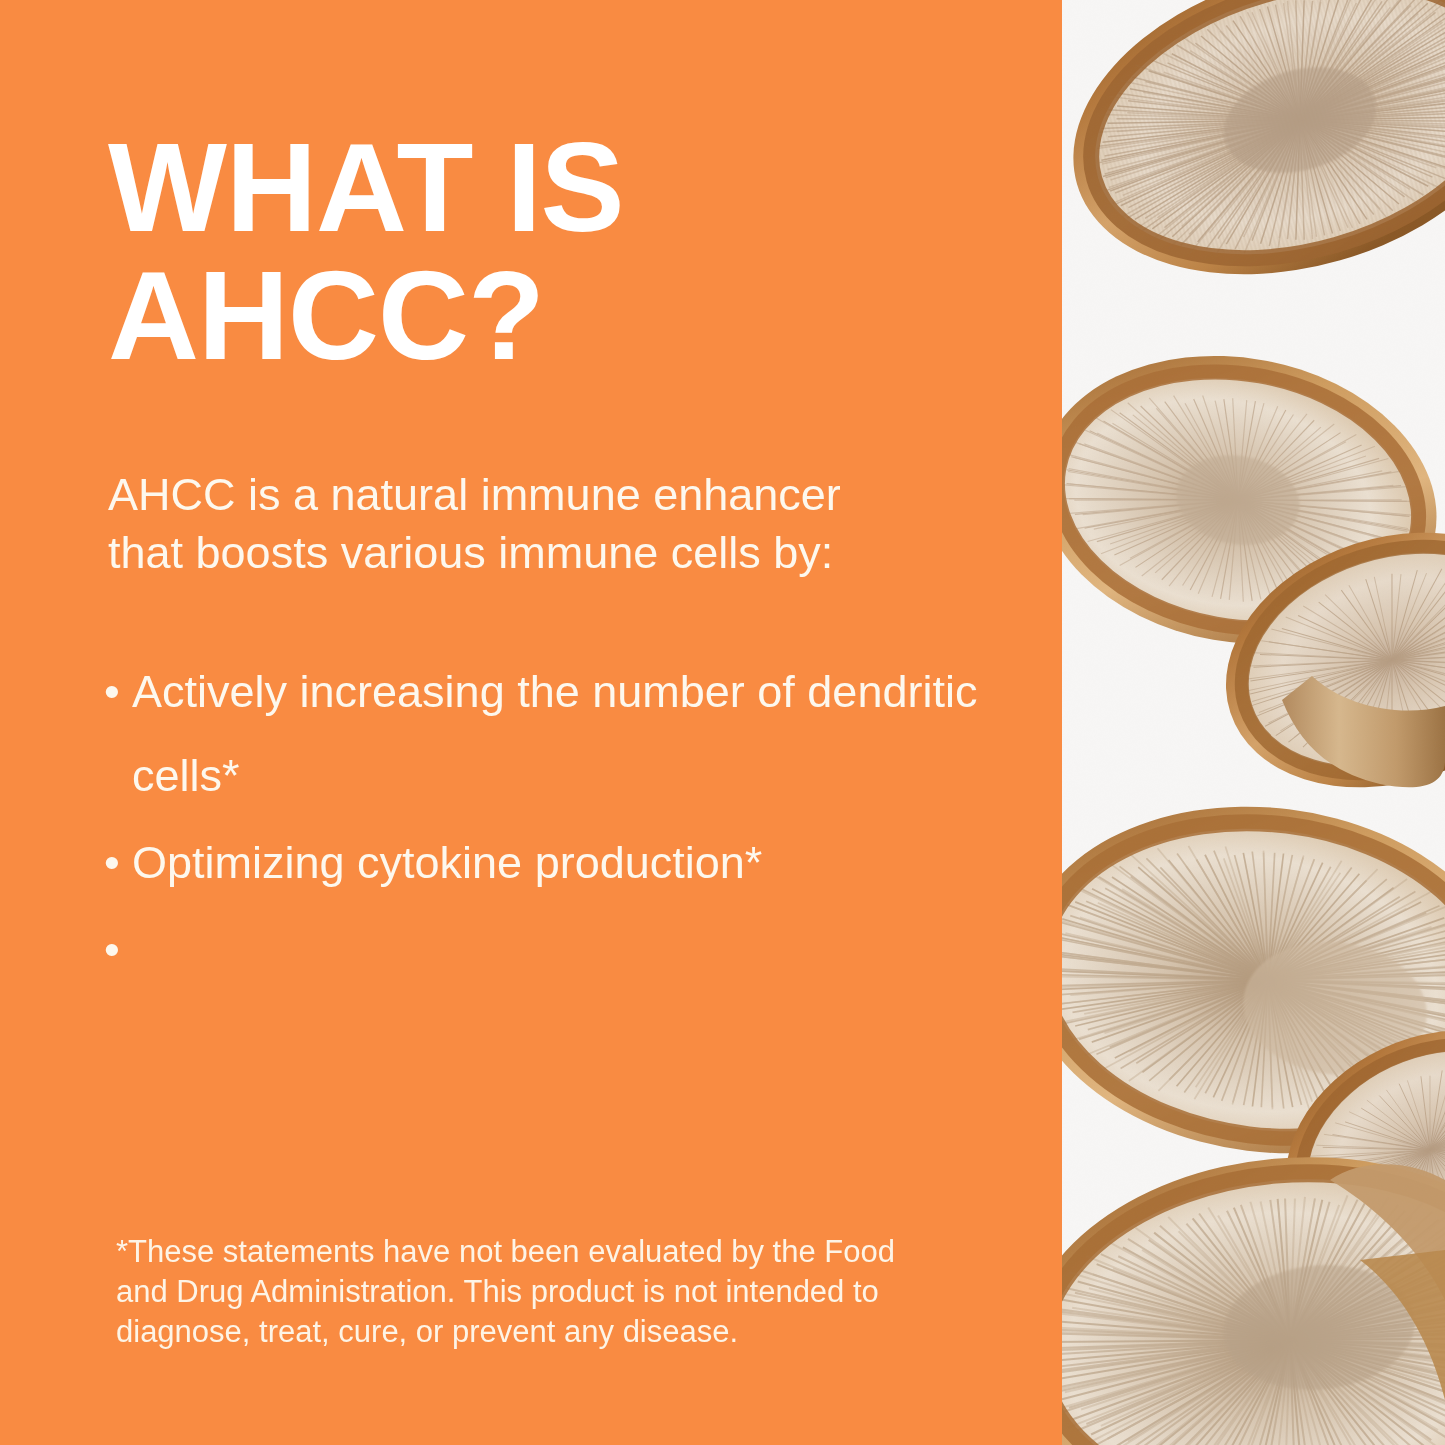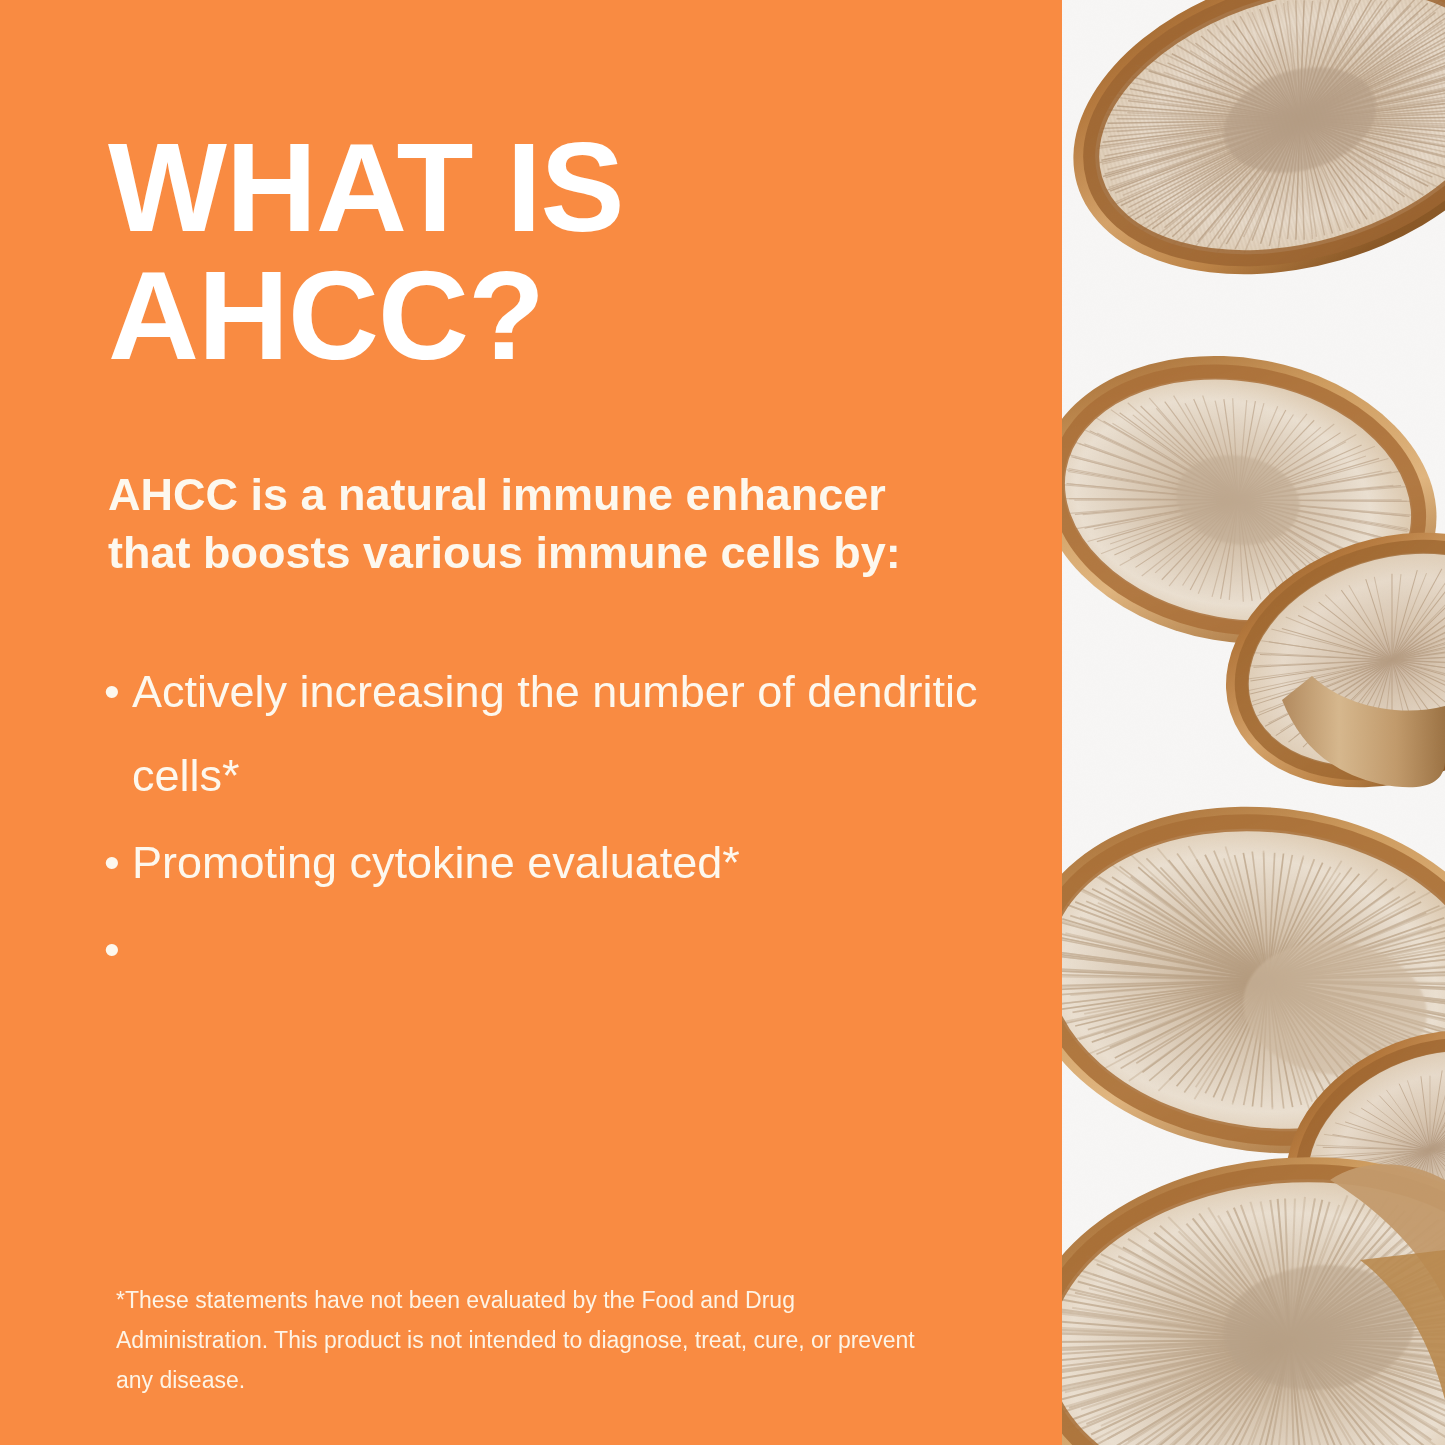--- a/index.html
+++ b/index.html
@@ -61,21 +61,21 @@
   }
 
   #intro {
     position: absolute;
     left: 108px;
     top: 466px;
     width: 860px;
     color: #FDF8EE;
     font-size: 45px;
     line-height: 58px;
-    font-weight: bold;
+    font-weight: normal;
     white-space: pre-line;
   }
 
   #bullet-list {
     position: absolute;
     left: 100px;
     top: 650px;
     width: 880px;
     list-style: none;
     margin: 0;
@@ -96,24 +96,23 @@
     font-size: 45px;
     line-height: 84px;
   }
 
   #disclaimer {
     position: absolute;
     left: 116px;
     top: 1232px;
     width: 830px;
     color: #FDF4E6;
-    font-size: 23px;
+    font-size: 31px;
     line-height: 40px;
     white-space: pre-line;
-    margin-top: 48px;
   }
 </style>
 </head>
 <body>
 
 <div id="canvas">
 
   <div id="photo-column">
     <svg width="445" height="1445" viewBox="0 0 445 1445" xmlns="http://www.w3.org/2000/svg">
       <defs>
@@ -323,21 +322,21 @@
     <div id="intro">AHCC is a natural immune enhancer
 that boosts various immune cells by:</div>
 
     <ul id="bullet-list">
       <li>
         <span class="bullet-dot">•</span>
         <span>Actively increasing the number of dendritic cells*</span>
       </li>
       <li>
         <span class="bullet-dot">•</span>
-        <span>Promoting cytokine evaluated*</span>
+        <span>Optimizing cytokine production*</span>
       </li>
       <li>
         <span class="bullet-dot">•</span>
       </li>
     </ul>
 
     <div id="disclaimer">*These statements have not been evaluated by the Food and Drug Administration. This product is not intended to diagnose, treat, cure, or prevent any disease.</div>
 
   </div>
 

